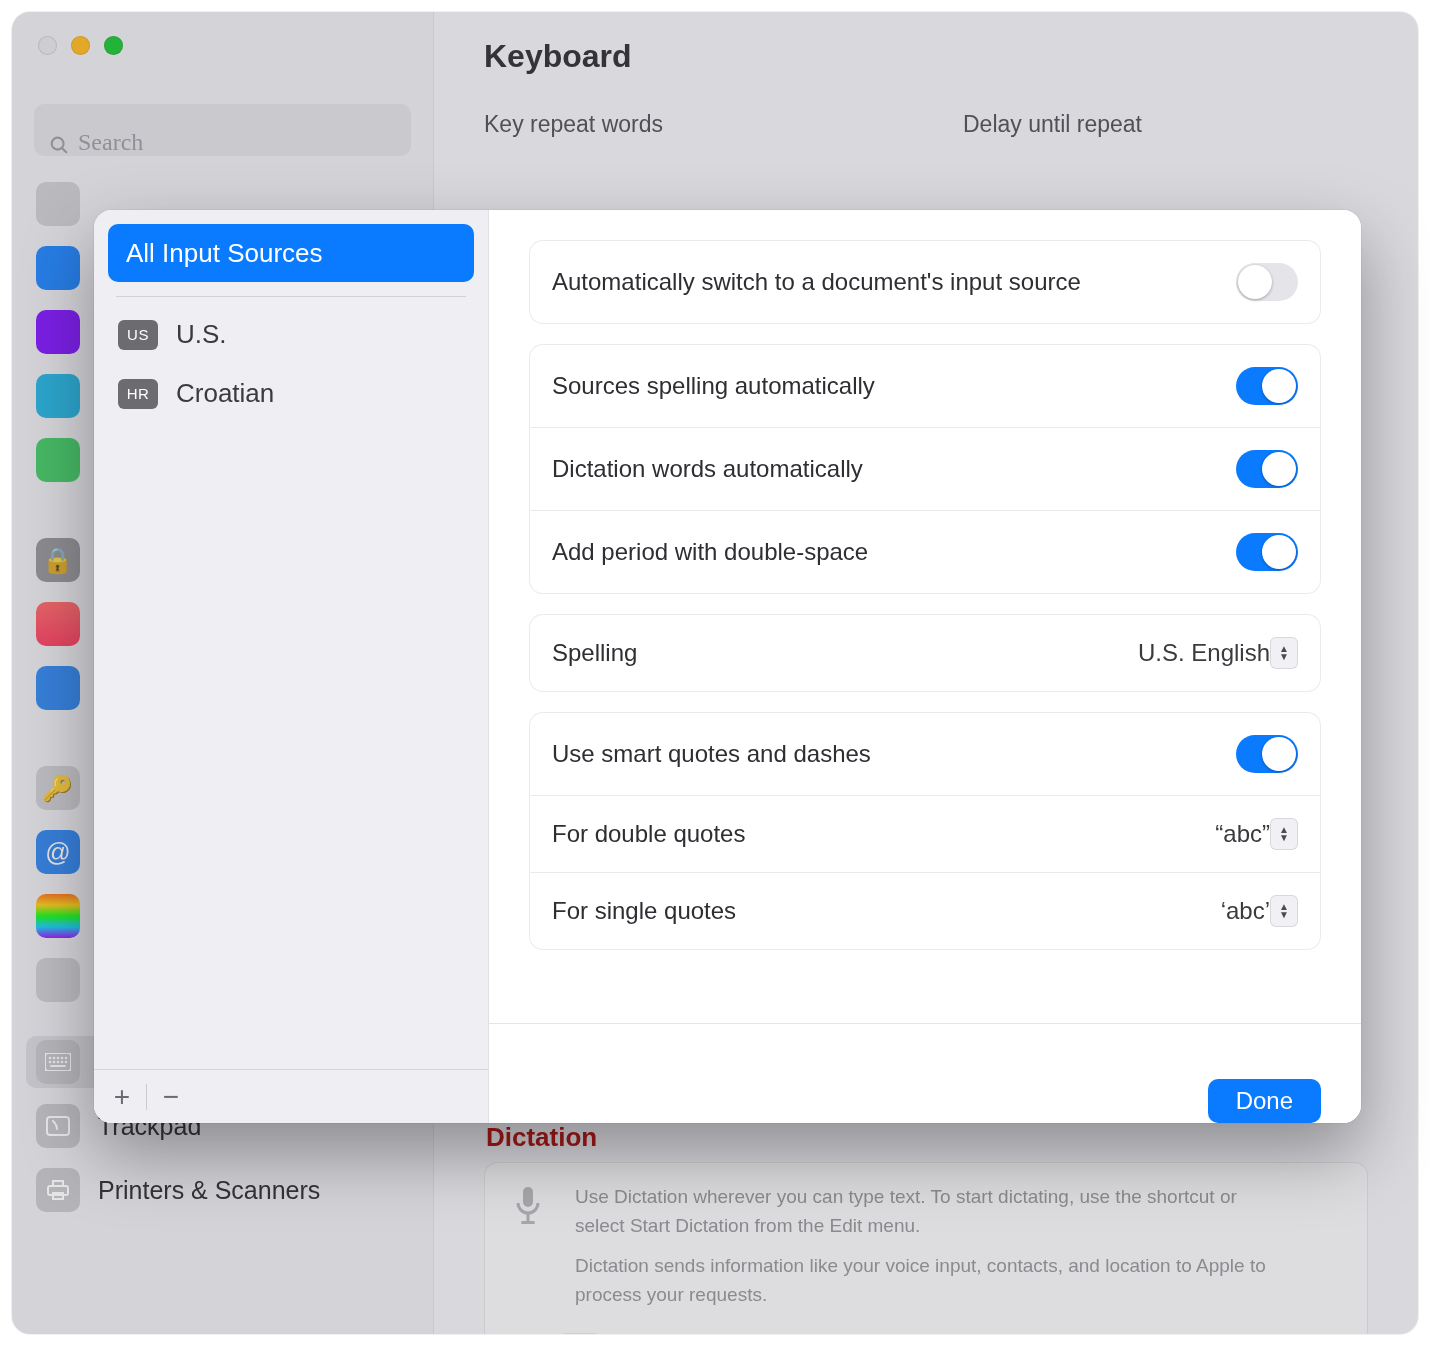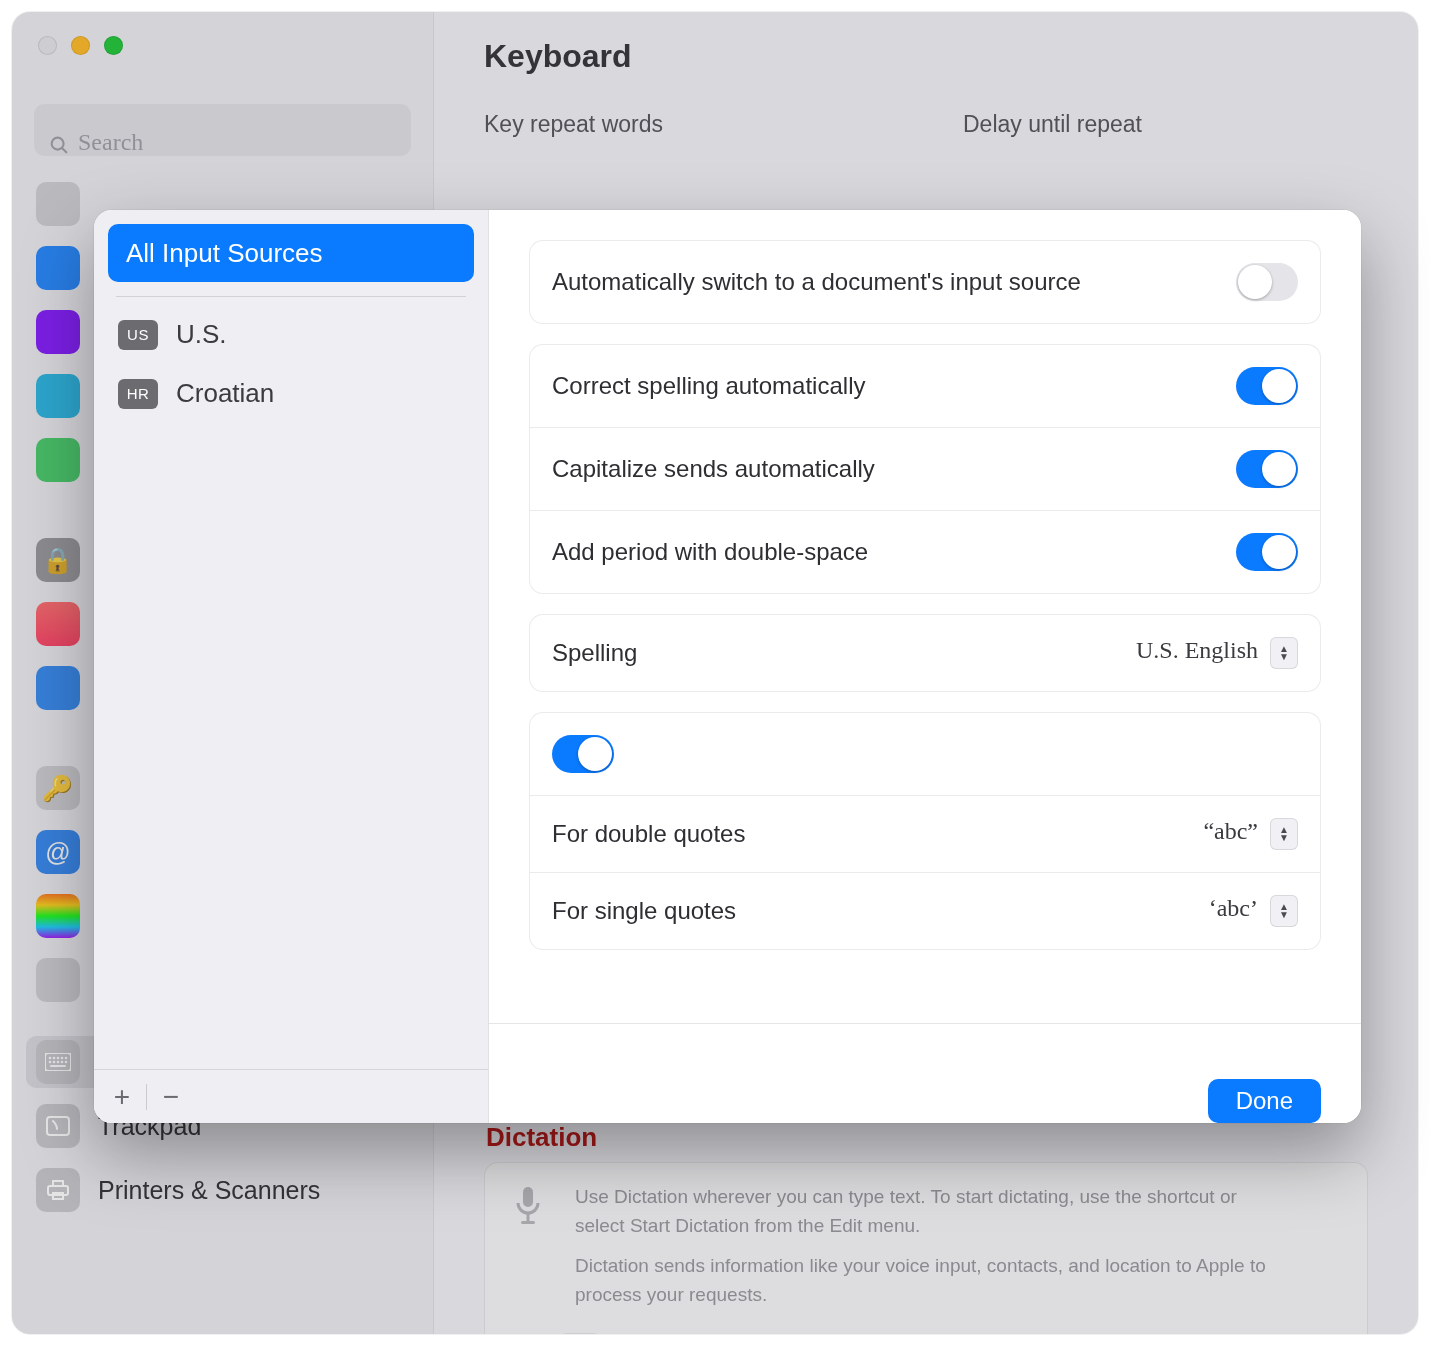--- a/index.html
+++ b/index.html
@@ -163,21 +163,21 @@
     border-radius:14px;
     background:#fff;
     margin-bottom:20px;
   }
   .row{
     display:flex; align-items:center; justify-content:space-between;
     padding: 22px 22px;
     font-size:24px; color:#2e2e33;
   }
   .row + .row { border-top:1px solid rgba(0,0,0,0.08);}
-  .row .right-ctrl{ display:flex; gap:12px;font-family:Liberation Serif, serif;}
+  .row .right-ctrl{ display:flex; align-items:center; }
   .value-label{ color:#3a3a3f; font-size:24px;}
   .stepper{
     width:28px;height:32px;border-radius:6px;
     background:#f1f1f5; border:1px solid rgba(0,0,0,0.1);
     display:flex;flex-direction:column;align-items:center;justify-content:center;
     font-size:10px; line-height:8px; color:#4a4a50; cursor:pointer;
   }
   .sheet-footer{
     border-top:1px solid rgba(0,0,0,0.10);
     height:100px;
@@ -387,29 +387,29 @@
               <span>Automatically switch to a document's input source</span>
               <div class="right-ctrl">
                 <div class="toggle">
                   <div class="knob"></div>
                 </div>
               </div>
             </div>
           </div>
           <div class="group">
             <div class="row">
-              <span>Correct spelling automatically</span>
+              <span>Sources spelling automatically</span>
               <div class="right-ctrl">
                 <div class="toggle on">
                   <div class="knob"></div>
                 </div>
               </div>
             </div>
             <div class="row">
-              <span>Capitalize sends automatically</span>
+              <span>Dictation words automatically</span>
               <div class="right-ctrl">
                 <div class="toggle on">
                   <div class="knob"></div>
                 </div>
               </div>
             </div>
             <div class="row">
               <span>Add period with double-space</span>
               <div class="right-ctrl">
                 <div class="toggle on">
@@ -425,20 +425,21 @@
                 <span class="value-label">U.S. English</span>
                 <div class="stepper">
                   <span>▲</span>
                   <span>▼</span>
                 </div>
               </div>
             </div>
           </div>
           <div class="group">
             <div class="row">
+              <span>Use smart quotes and dashes</span>
               <div class="right-ctrl">
                 <div class="toggle on">
                   <div class="knob"></div>
                 </div>
               </div>
             </div>
             <div class="row">
               <span>For double quotes</span>
               <div class="right-ctrl">
                 <span class="value-label">“abc”</span>

